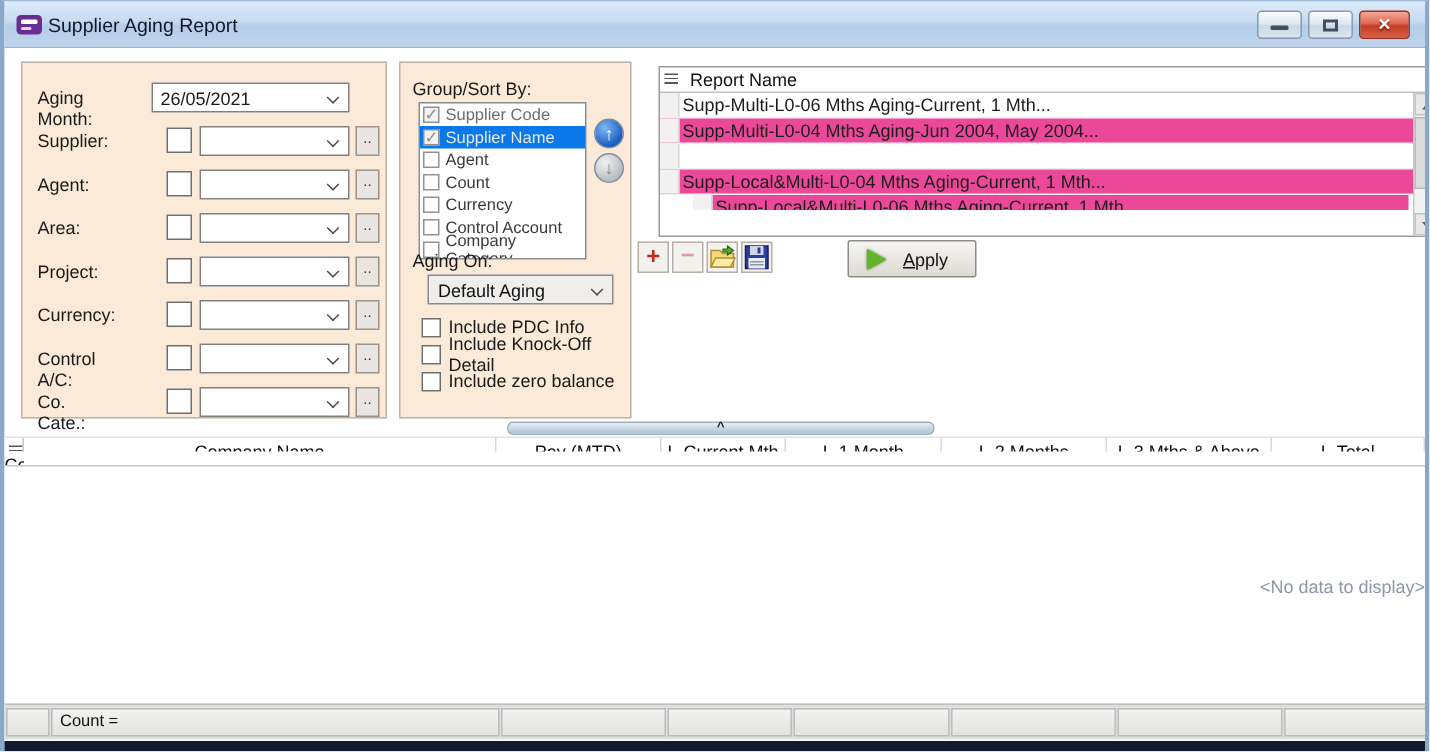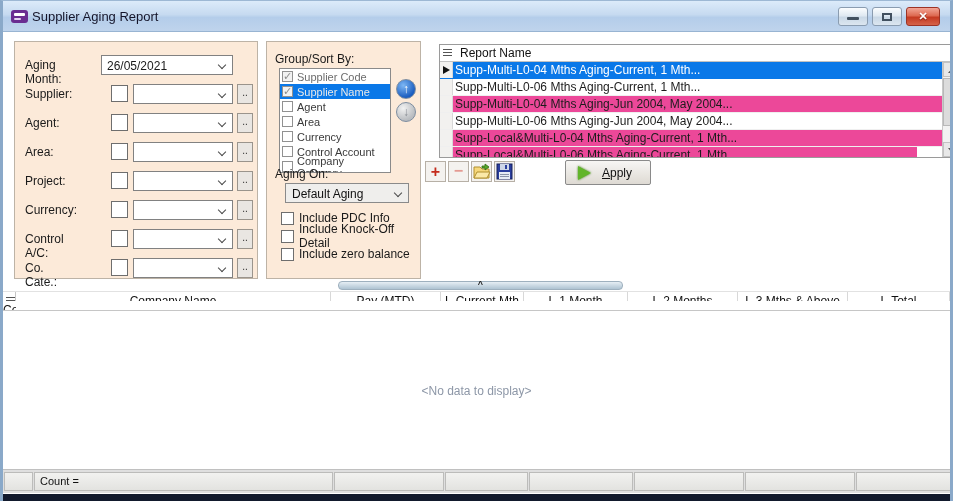--- a/index.html
+++ b/index.html
@@ -93,21 +93,21 @@
   
   .splitter { position:absolute; left:335px; top:248px; width:285px; height:9px;
     background:linear-gradient(#e6eef4, #aec3d2); border:1px solid #9eb0be; border-radius:4px; }
   .splitter .caret { position:absolute; left:50%; top:-3px; transform:translateX(-50%); font-size:9px; color:#222; font-weight:bold; }
 
   
   .grid-header { position:absolute; left:0; top:258px; width:947px; height:20px; background:#fff; border-top:1px solid #e2e2e2; border-bottom:1px solid #c6c6c6; display:grid; grid-template-columns:13px 315px 110px 83px 104px 110px 110px 102px; }
   .gh-cell { position:relative; border-right:1px solid #d8d8d8; font-size:12px; color:#111; text-align:center; line-height:19px; overflow:hidden; white-space:nowrap; }
   .gh-ind { border-right:1px solid #c6c6c6; }
   .grid-body { position:absolute; left:0; top:279px; width:947px; height:156px; background:#fff; }
-  .empty-text { position:absolute; left:0; top:72px; width:100%; text-align:center; font-size:12px; color:#8d97a7; }
+  .empty-text { position:absolute; left:0; top:72px; width:100%; text-align:right; font-size:12px; color:#8d97a7; }
 
   
   .grid-footer { position:absolute; left:0; top:436px; width:947px; height:24px; background:#dfdfdf; border-top:1px solid #c0c0c0; display:grid; grid-template-columns:29px 299px 110px 83px 104px 110px 110px 102px; gap:1px; padding:2px 1px; }
   .gf-cell { background:linear-gradient(#f2f2f0, #e3e3e0); border:1px solid #bcbcba; font-size:11px; color:#111; line-height:17px; padding-left:5px; overflow:hidden; }
 
   .bottom-strip { position:absolute; left:0; bottom:0; width:953px; height:7px; background:#121a2d; margin-left:-3px; }
   .bottom-line { position:absolute; left:0; top:494px; width:947px; height:0; border-top:1px solid #89a8c8; }
 </style>
 </head>
 <body>
@@ -209,21 +209,21 @@
         <div class="gs-row sel">
             <span class="gs-cb dis chk"></span>
             <span>Supplier Name</span>
           </div>
         <div class="gs-row normal">
             <span class="gs-cb"></span>
             <span>Agent</span>
           </div>
         <div class="gs-row normal">
             <span class="gs-cb"></span>
-            <span>Area</span>
+            <span>Count</span>
           </div>
         <div class="gs-row normal">
             <span class="gs-cb"></span>
             <span>Currency</span>
           </div>
         <div class="gs-row normal">
             <span class="gs-cb"></span>
             <span>Control Account</span>
           </div>
         <div class="gs-row normal">
@@ -255,43 +255,36 @@
           <span class="box"></span>
           <span>Include zero balance</span>
         </div>
     </div>
 
     <div class="report-list">
       <div class="rl-header">
         <div class="ind-icon"></div>
         <span class="hdr-txt">Report Name</span>
       </div>
-      <div class="rl-row sel" style="width:503px;">
-        <div class="ind">
-            <div class="tri"></div>
-          </div>
-        <span class="txt">Supp-Multi-L0-04 Mths Aging-Current, 1 Mth...</span>
-      </div>
       <div class="rl-row" style="width:503px;">
         <div class="ind"></div>
         <span class="txt">Supp-Multi-L0-06 Mths Aging-Current, 1 Mth...</span>
       </div>
       <div class="rl-row alt" style="width:503px;">
         <div class="ind"></div>
         <span class="txt">Supp-Multi-L0-04 Mths Aging-Jun 2004, May 2004...</span>
       </div>
       <div class="rl-row" style="width:503px;">
         <div class="ind"></div>
-        <span class="txt">Supp-Multi-L0-06 Mths Aging-Jun 2004, May 2004...</span>
       </div>
       <div class="rl-row alt" style="width:598px;">
         <div class="ind"></div>
         <span class="txt">Supp-Local&amp;Multi-L0-04 Mths Aging-Current, 1 Mth...</span>
       </div>
-      <div class="rl-row alt partial" style="width:477px;">
+      <div class="rl-row alt partial" style="width:477px;margin-left:22px;">
         <div class="ind"></div>
         <span class="txt">Supp-Local&amp;Multi-L0-06 Mths Aging-Current, 1 Mth...</span>
       </div>
       <div class="rl-scroll">
         <div class="sb-btn sb-up">
             <div class="sb-tri-up"></div>
           </div>
         <div class="sb-thumb"></div>
         <div class="sb-btn sb-down">
             <div class="sb-tri-down"></div>

